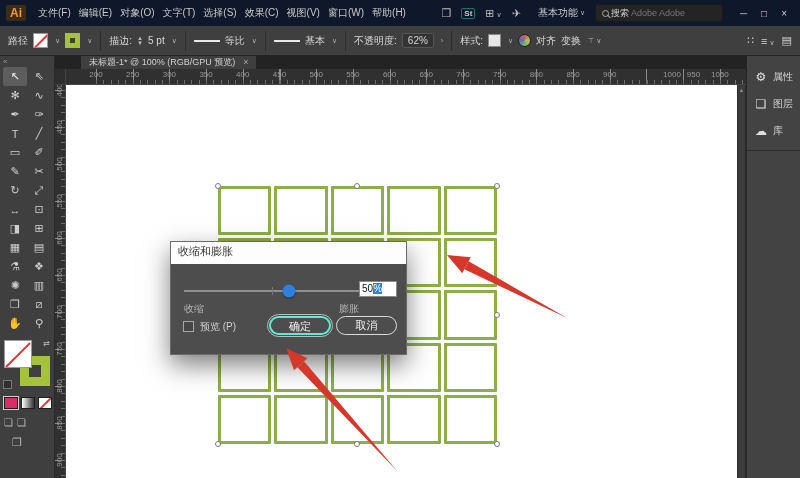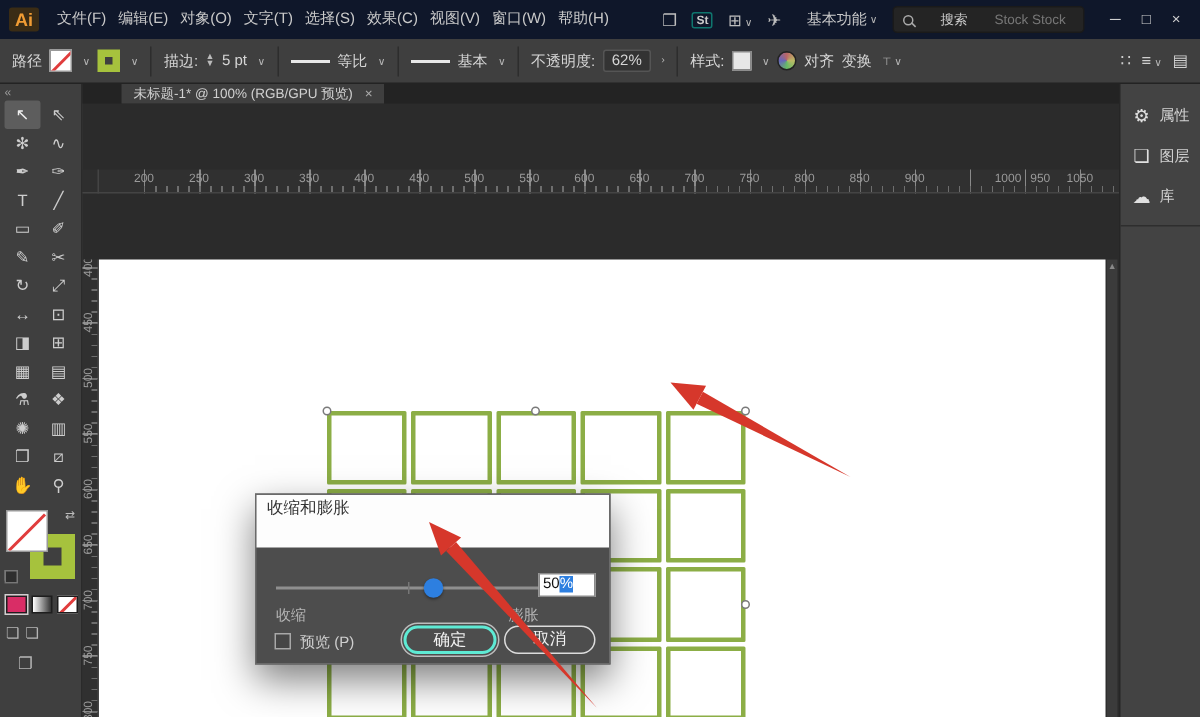--- a/index.html
+++ b/index.html
@@ -11,21 +11,21 @@
   .menubar{height:26px;background:#0f172a;display:flex;align-items:center;color:#c9c9c9;
     font-size:10px;padding:0 6px;white-space:nowrap;}
   .logo{color:#f09c34;font-weight:bold;font-size:12px;background:#3a2c15;border-radius:2px;
     padding:1px 4px;margin-right:8px;}
   .menu-item{padding:0 4px;line-height:26px;}
   .mb-right{margin-left:auto;display:flex;align-items:center;}
   .mb-icon{color:#bdbdbd;font-size:11px;padding:0 5px;}
   .st-badge{border:1px solid #0f766e;border-radius:2px;font-size:8px;padding:0 2px;margin:0 5px;font-weight:bold;}
   .chev{color:#b5b5b5;font-size:7px;margin-left:2px;}
   .workspace{margin-left:12px;display:flex;align-items:center;}
-  .searchbox{display:flex;align-items:center;gap:18px;background:#242424;border:1px solid #1a1a1a;
+  .searchbox{display:flex;align-items:center;gap:2px;background:#242424;border:1px solid #1a1a1a;
     border-radius:3px;height:18px;padding:0 6px;margin:0 10px;width:128px;font-size:9px;}
   .mag{width:7px;height:7px;border:1px solid #aaa;border-radius:50%;position:relative;flex:none;}
   .mag:after{content:"";position:absolute;width:4px;height:1px;background:#aaa;
     transform:rotate(45deg);right:-3px;bottom:-1px;}
   .search-label{color:#cfcfcf;}
   .search-hint{color:#777;}
   .win-btn{padding:0 7px;font-size:10px;color:#cfcfcf;}
 
   
   .controlbar{height:30px;background:#3f3f3f;border-bottom:1px solid #232323;display:flex;
@@ -63,21 +63,21 @@
     background:#2e2e2e;border:1px solid #777;}
   .color-row{display:flex;gap:3px;margin:8px 0 0 4px;}
   .cbtn{width:14px;height:12px;border:1px solid #1e1e1e;position:relative;overflow:hidden;}
   .cbtn.color{background:#d92d66;outline:1px solid #cfcfcf;}
   .cbtn.grad{background:linear-gradient(90deg,#fff,#333);}
   .cbtn.none{background:#fff;}
   .mode-row{display:flex;gap:4px;margin:8px 0 0 4px;color:#b5b5b5;font-size:10px;}
   .screen-mode{margin:8px 0 0 12px;color:#b5b5b5;font-size:11px;}
 
   
-  .docwrap{width:691px;display:flex;flex-direction:column;flex:none;gap:44px;}
+  .docwrap{width:691px;display:flex;flex-direction:column;flex:none;}
   .tabbar{height:13px;background:#232323;display:flex;align-items:flex-end;font-size:9px;}
   .tab{background:#3f3f3f;color:#d0d0d0;height:13px;line-height:13px;padding:0 8px;margin-left:26px;
     display:flex;gap:8px;align-items:center;}
   .tab-close{color:#aaa;font-size:9px;}
   .rulerrow{height:16px;display:flex;}
   .ruler-corner{width:11px;height:16px;background:#2e2e2e;border-right:1px solid #444;
     border-bottom:1px solid #444;flex:none;}
   .hruler{position:relative;flex:1;background:#303030;border-bottom:1px solid #444;overflow:hidden;
     background-image:
       repeating-linear-gradient(90deg,#6e6e6e 0 1px,transparent 1px 7.34px),
@@ -98,21 +98,21 @@
   
   .art-grid{position:absolute;left:152px;top:101px;width:279px;height:258px;display:grid;
     grid-template-columns:repeat(5,1fr);grid-template-rows:repeat(5,1fr);gap:3px;}
   .art-cell{border:3px solid #8cae46;border-radius:1px;}
   .handle{position:absolute;width:6px;height:6px;background:#fff;border:1px solid #7a7a7a;
     border-radius:50%;transform:translate(-50%,-50%);z-index:5;}
 
   
   .dialog{position:absolute;left:104px;top:156px;width:237px;height:114px;background:#4d4d4d;
     border:1px solid #6a6a6a;box-shadow:0 10px 24px rgba(0,0,0,.5);z-index:20;}
-  .dlg-title{height:35px;background:#fdfdfd;color:#333;font-size:11px;line-height:19px;padding-left:7px;}
+  .dlg-title{height:22px;background:#fdfdfd;color:#333;font-size:11px;line-height:19px;padding-left:7px;}
   .dlg-body{position:relative;height:94px;}
   .slider-track{position:absolute;left:13px;top:26px;width:175px;height:2px;background:#8f8f8f;}
   .slider-track:before{content:"";position:absolute;left:50%;top:-3px;width:1px;height:8px;background:#777;}
   .slider-thumb{position:absolute;left:118px;top:27px;width:13px;height:13px;border-radius:50%;
     background:#2d7fe0;transform:translate(-50%,-50%);box-shadow:0 1px 2px rgba(0,0,0,.4);}
   .dlg-value{position:absolute;left:188px;top:17px;width:38px;height:16px;background:#fff;
     border:1px solid #8a8a8a;font-size:10px;color:#111;padding:1px 2px;line-height:12px;}
   .dlg-value .sel{background:#2d7fe0;color:#fff;}
   .dlg-minmax{position:absolute;top:38px;color:#b5b5b5;font-size:10px;}
   .dlg-check{position:absolute;left:12px;top:57px;width:11px;height:11px;border:1px solid #a8a8a8;background:#464646;}
@@ -144,21 +144,21 @@
       <span class="st-badge">St</span>
       <span class="mb-icon">⊞<span class="chev">∨</span></span>
       <span class="mb-icon">✈</span>
       <span class="workspace">
         <span>基本功能</span>
           <span class="chev">∨</span>
       </span>
       <span class="searchbox">
         <span class="mag"></span>
         <span class="search-label">搜索</span>
-        <span class="search-hint">Stock Stock</span>
+        <span class="search-hint">Adobe Adobe</span>
       </span>
       <span class="win-btn">─</span>
       <span class="win-btn">□</span>
       <span class="win-btn">×</span>
     </span>
   </div>
 
   <div class="controlbar">
     <span>路径</span>
     <span class="swatch-fill"></span>

